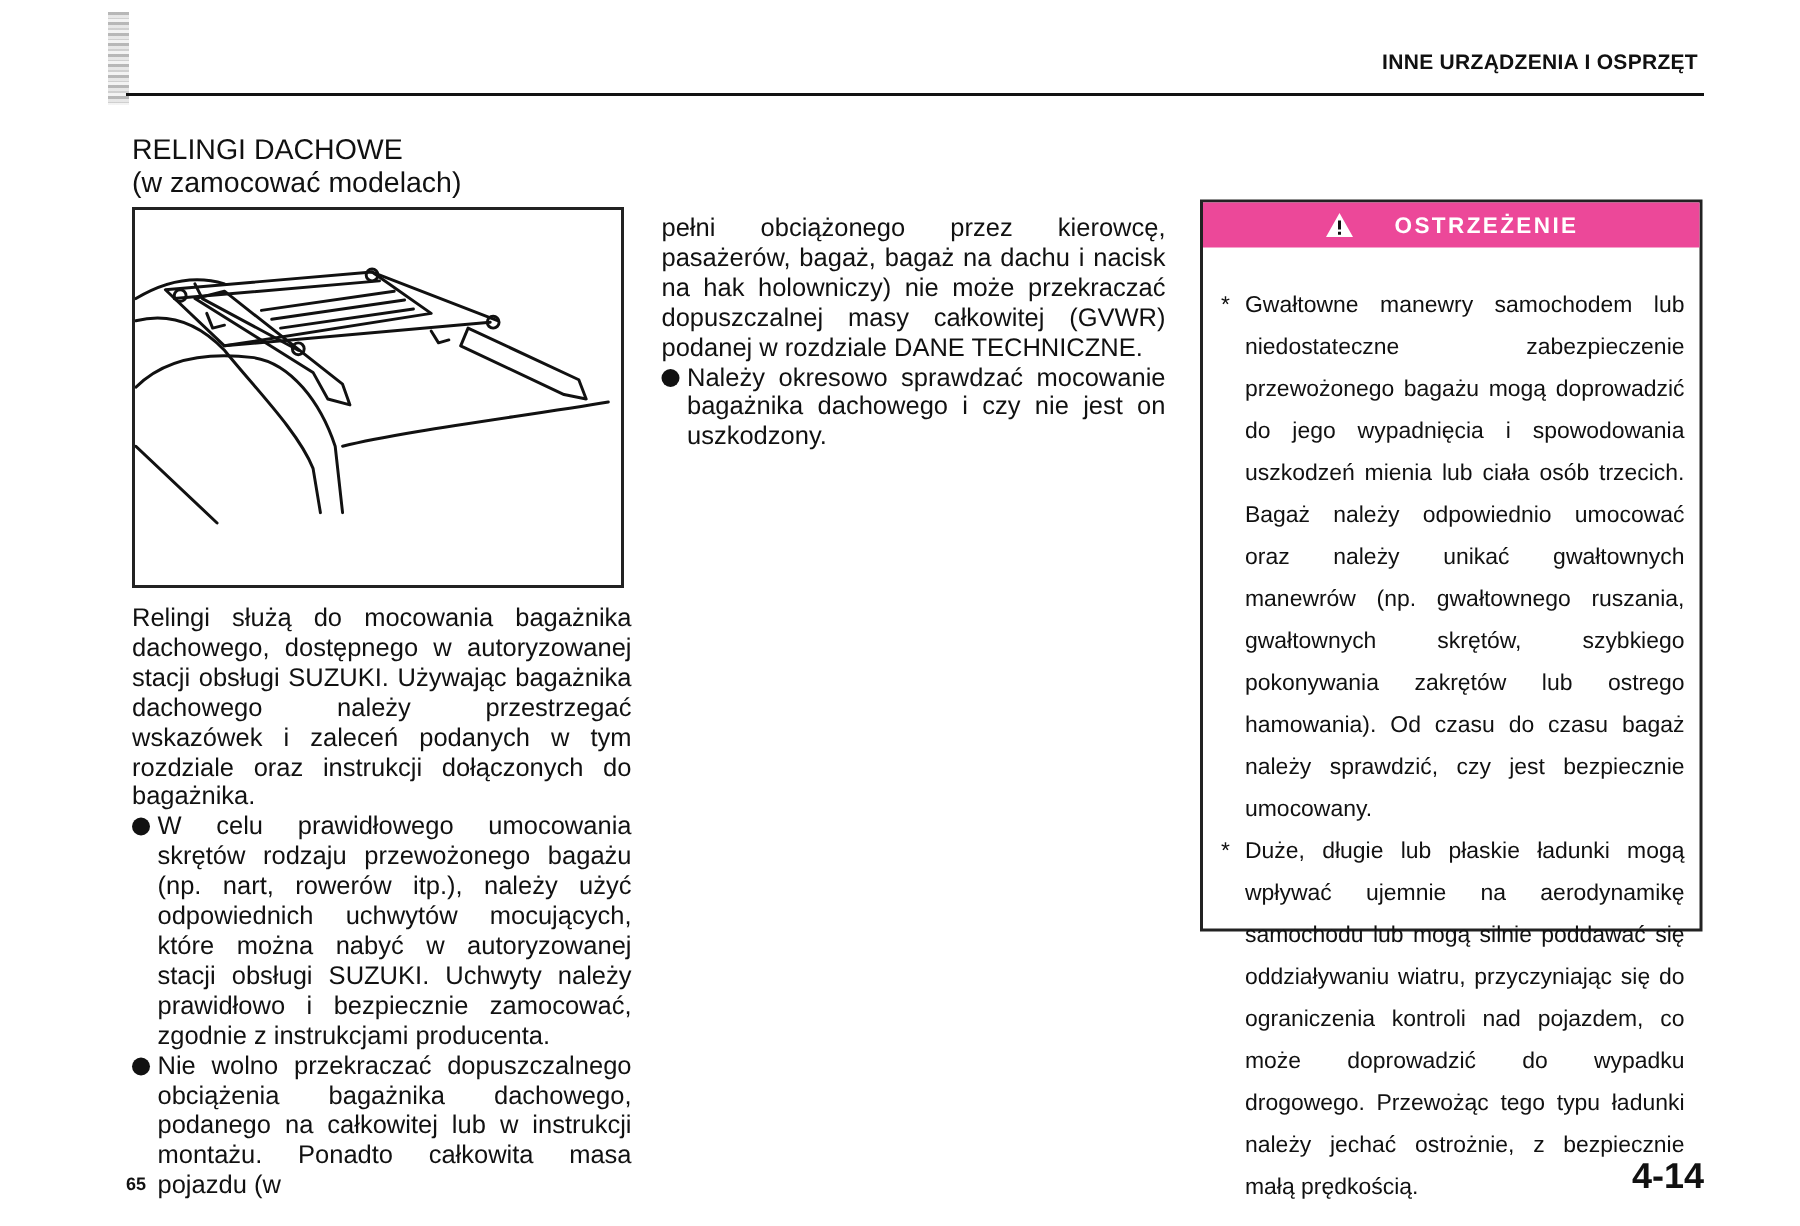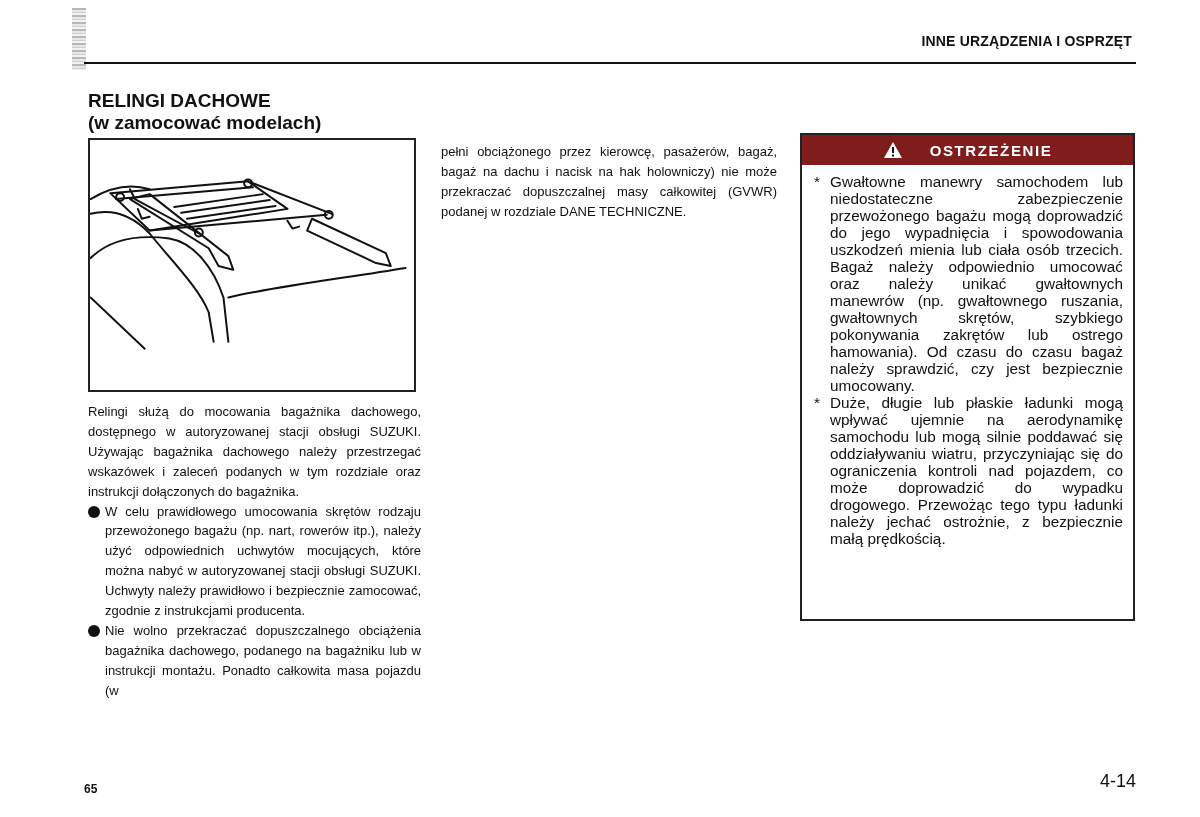--- a/index.html
+++ b/index.html
@@ -4,44 +4,44 @@
   <style>
     * { margin: 0; padding: 0; box-sizing: border-box; }
     html, body { width: 1200px; height: 817px; background: #ffffff; overflow: hidden; }
     body { position: relative; font-family: "Liberation Sans", sans-serif; color: #111111; }
 
     .scan-mark { position: absolute; left: 72px; top: 8px; width: 14px; height: 62px;
       background: repeating-linear-gradient(180deg, #999 0 2px, #ddd 2px 4px, #bbb 4px 5px, #eee 5px 7px); opacity: .7; }
     .header-title { position: absolute; right: 68px; top: 33px; font-size: 14px; font-weight: bold; letter-spacing: .2px; }
     .header-rule { position: absolute; left: 84px; right: 64px; top: 62px; height: 2px; background: #111; }
 
-    .section-title { position: absolute; left: 88px; top: 90px; font-size: 19px; font-weight: bold; line-height: 22px; }
+    .section-title { position: absolute; left: 88px; top: 90px; font-size: 19px; font-weight: normal; line-height: 22px; }
 
     .figure { position: absolute; left: 88px; top: 138px; width: 328px; height: 254px; border: 2px solid #222; background: #fff; }
     .figure svg { width: 100%; height: 100%; }
 
-    .col { position: absolute; font-size: 13px; line-height: 19.9px; text-align: justify; }
+    .col { position: absolute; font-size: 17px; line-height: 19.9px; text-align: justify; }
     .col-left { left: 88px; top: 402px; width: 333px; }
     .col-mid { left: 441px; top: 142px; width: 336px; }
 
     .para { margin: 0; }
     .bullets { list-style: none; }
     .bullets li { position: relative; padding-left: 17px; }
     .bullets li::before { content: ""; position: absolute; left: 0; top: 4px; width: 12px; height: 12px; border-radius: 50%; background: #111; }
 
     .warning { position: absolute; left: 800px; top: 133px; width: 335px; height: 488px; border: 2px solid #222; }
-    .warning-head { height: 30px; background: #7f1d1d; color: #fff; display: flex; align-items: center; justify-content: center; gap: 27px; }
+    .warning-head { height: 30px; background: #ec4899; color: #fff; display: flex; align-items: center; justify-content: center; gap: 27px; }
     .warning-head .warn-label { font-size: 15px; font-weight: bold; letter-spacing: 1.6px; }
     .warn-icon { width: 20px; height: 18px; }
-    .warning-body { padding: 8px 10px 0 10px; font-size: 15.3px; line-height: 17px; }
+    .warning-body { padding: 25px 10px 0 10px; font-size: 15.3px; line-height: 28px; }
     .warning-body li { position: relative; padding-left: 18px; list-style: none; text-align: justify; }
     .warning-body li::before { content: "*"; position: absolute; left: 2px; top: 0; }
 
     .page-num-left { position: absolute; left: 84px; top: 782px; font-size: 12px; font-weight: bold; }
-    .page-num-right { position: absolute; right: 64px; top: 771px; font-size: 18px; font-weight: normal; }
+    .page-num-right { position: absolute; right: 64px; top: 771px; font-size: 24px; font-weight: bold; }
   </style>
 </head>
 <body>
 
 <div class="scan-mark"></div>
 
 <div class="header-title">INNE URZĄDZENIA I OSPRZĘT</div>
 <div class="header-rule"></div>
 
 <div class="section-title">
@@ -76,27 +76,28 @@
     <circle cx="242" cy="76" r="4"></circle>
     <path d="M48 70 L52 80 L60 78"></path>
     <path d="M200 82 L205 90 L212 88"></path>
   </svg>
 </div>
 
 <div class="col col-left">
   <p class="para">Relingi służą do mocowania bagażnika dachowego, dostępnego w autoryzowanej stacji obsługi SUZUKI. Używając bagażnika dachowego należy przestrzegać wskazówek i zaleceń podanych w tym rozdziale oraz instrukcji dołączonych do bagażnika.</p>
   <ul class="bullets">
     <li>W celu prawidłowego umocowania skrętów rodzaju przewożonego bagażu (np. nart, rowerów itp.), należy użyć odpowiednich uchwytów mocujących, które można nabyć w autoryzowanej stacji obsługi SUZUKI. Uchwyty należy prawidłowo i bezpiecznie zamocować, zgodnie z instrukcjami producenta.</li>
-    <li>Nie wolno przekraczać dopuszczalnego obciążenia bagażnika dachowego, podanego na bagażniku lub w instrukcji montażu. Ponadto całkowita masa pojazdu (w</li>
+    <li>Nie wolno przekraczać dopuszczalnego obciążenia bagażnika dachowego, podanego na całkowitej lub w instrukcji montażu. Ponadto całkowita masa pojazdu (w</li>
   </ul>
 </div>
 
 <div class="col col-mid">
   <p class="para">pełni obciążonego przez kierowcę, pasażerów, bagaż, bagaż na dachu i nacisk na hak holowniczy) nie może przekraczać dopuszczalnej masy całkowitej (GVWR) podanej w rozdziale DANE TECHNICZNE.</p>
   <ul class="bullets">
+    <li>Należy okresowo sprawdzać mocowanie bagażnika dachowego i czy nie jest on uszkodzony.</li>
   </ul>
 </div>
 
 <div class="warning">
   <div class="warning-head">
     <svg class="warn-icon" viewBox="0 0 20 18">
       <path d="M10 1 L19 17 L1 17 Z" fill="#fff"></path>
       <rect x="9" y="6" width="2" height="6" fill="#111"></rect>
       <rect x="9" y="13.5" width="2" height="2" fill="#111"></rect>
     </svg>

